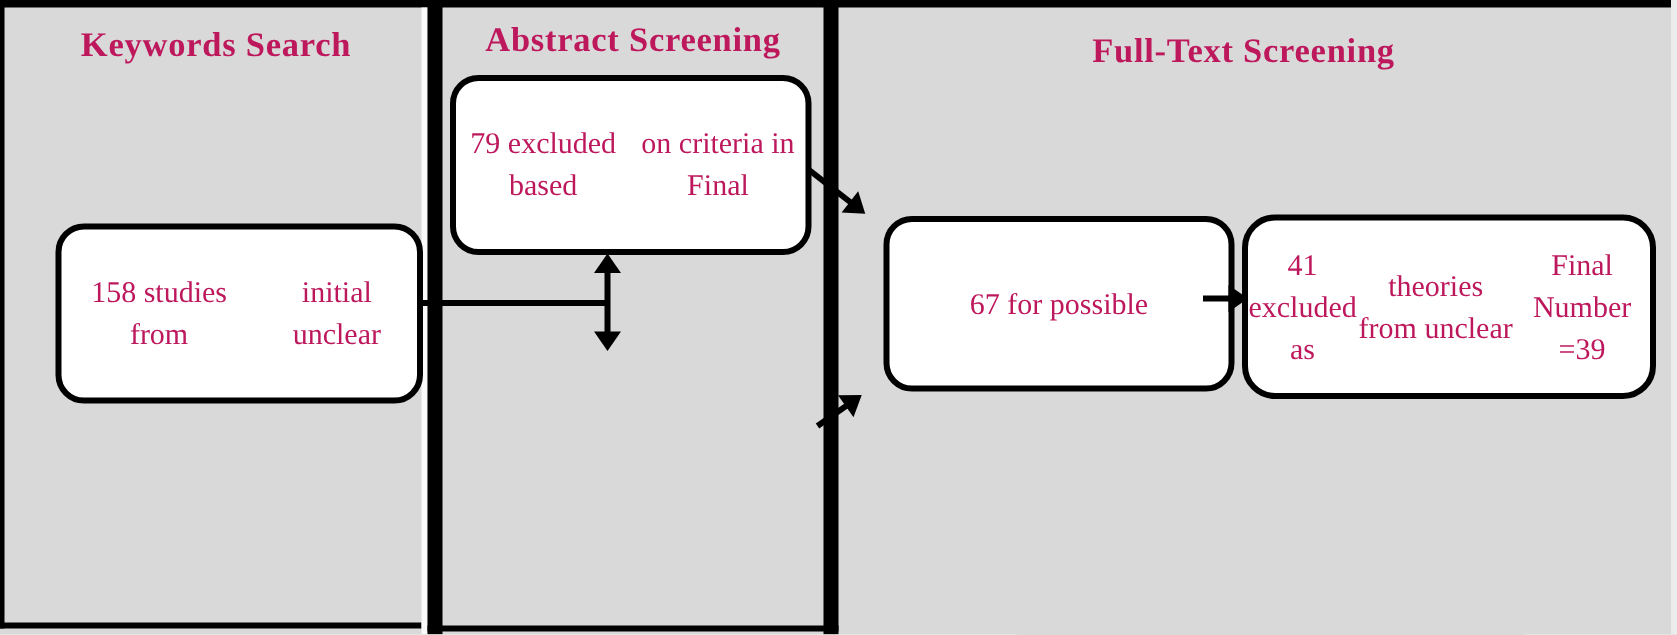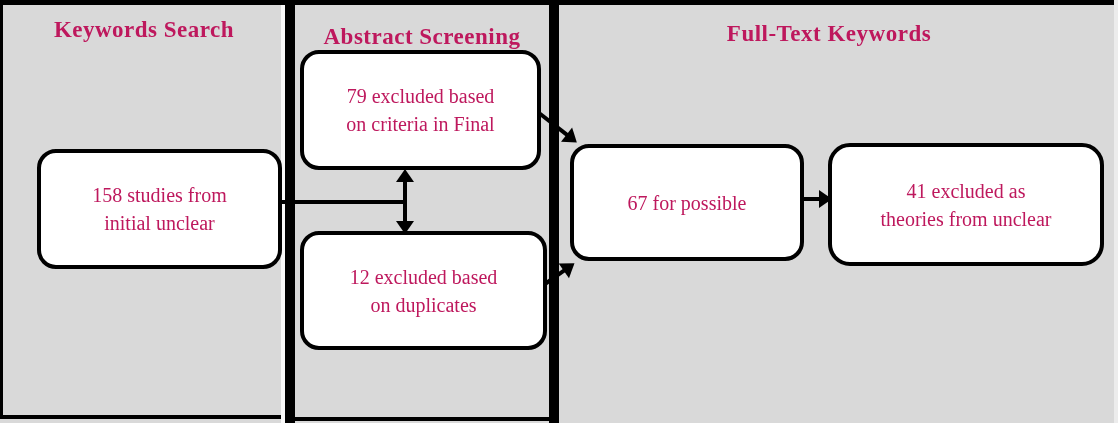--- a/index.html
+++ b/index.html
@@ -30,42 +30,42 @@
   
   .section-title {
     position: absolute;
     font-weight: bold;
     font-size: 23px;
     text-align: center;
     letter-spacing: 0.5px;
     white-space: nowrap;
   }
   .title-keywords { left: 3px;   top: 17px; width: 282px; }
-  .title-abstract { left: 295px; top: 24px; width: 254px; }
+  .title-abstract { left: 295px; top: 14px; width: 254px; }
   .title-fulltext { left: 559px; top: 21px; width: 540px; }
 
   
   .flow-box {
     position: absolute;
     background: #fff;
     border: 4px solid #000;
     border-radius: 19px;
     box-sizing: border-box;
     display: flex;
-    flex-direction: column;
+    flex-direction: row;
     justify-content: center;
     align-items: center;
     text-align: center;
     font-size: 20px;
     line-height: 28px;
   }
   .box-initial    { left: 37px;  top: 149px; width: 245px; height: 120px; }
   .box-criteria   { left: 300px; top: 50px;  width: 241px; height: 120px; }
   .box-duplicates { left: 300px; top: 231px; width: 247px; height: 119px; }
-  .box-inclusion  { left: 570px; top: 144px; width: 234px; height: 117px; }
+  .box-inclusion  { left: 589px; top: 144px; width: 234px; height: 117px; }
   .box-final      { left: 828px; top: 143px; width: 276px; height: 123px; border-radius: 22px; }
   .flow-box .line { display: block; }
 
   
   .conn { position: absolute; background: #000; }
   .h-line-initial   { left: 280px; top: 200px; width: 125px; height: 4px; }
   .v-double-line    { left: 403px; top: 176px; width: 4px;  height: 52px; }
   .h-line-inclusion { left: 802px; top: 197px; width: 19px; height: 4px; }
 
   .tri { position: absolute; width: 0; height: 0; }
@@ -117,44 +117,41 @@
   <div class="bar left-bar"></div>
   <div class="bar bottom-left"></div>
   <div class="white-sliver"></div>
   <div class="bar divider-1"></div>
   <div class="bar bottom-mid"></div>
   <div class="bar divider-2"></div>
   <div class="right-edge"></div>
 
   <div class="section-title title-keywords">Keywords Search</div>
   <div class="section-title title-abstract">Abstract Screening</div>
-  <div class="section-title title-fulltext">Full-Text Keywords</div>
+  <div class="section-title title-fulltext">Full-Text Screening</div>
 
   <div class="flow-box box-initial">
     <span class="line">158 studies from</span>
     <span class="line">initial unclear</span>
   </div>
 
   <div class="flow-box box-criteria">
     <span class="line">79 excluded based</span>
     <span class="line">on criteria in Final</span>
   </div>
 
-  <div class="flow-box box-duplicates">
-    <span class="line">12 excluded based</span>
-    <span class="line">on duplicates</span>
-  </div>
 
   <div class="flow-box box-inclusion">
     <span class="line">67 for possible</span>
   </div>
 
   <div class="flow-box box-final">
     <span class="line">41 excluded as</span>
     <span class="line">theories from unclear</span>
+    <span class="line">Final Number =39</span>
   </div>
 
   <div class="conn h-line-initial"></div>
   <div class="conn v-double-line"></div>
   <div class="tri arrow-up"></div>
   <div class="tri arrow-down"></div>
 
   <div class="diag diag-criteria">
     <div class="shaft"></div>
     <div class="head"></div>

